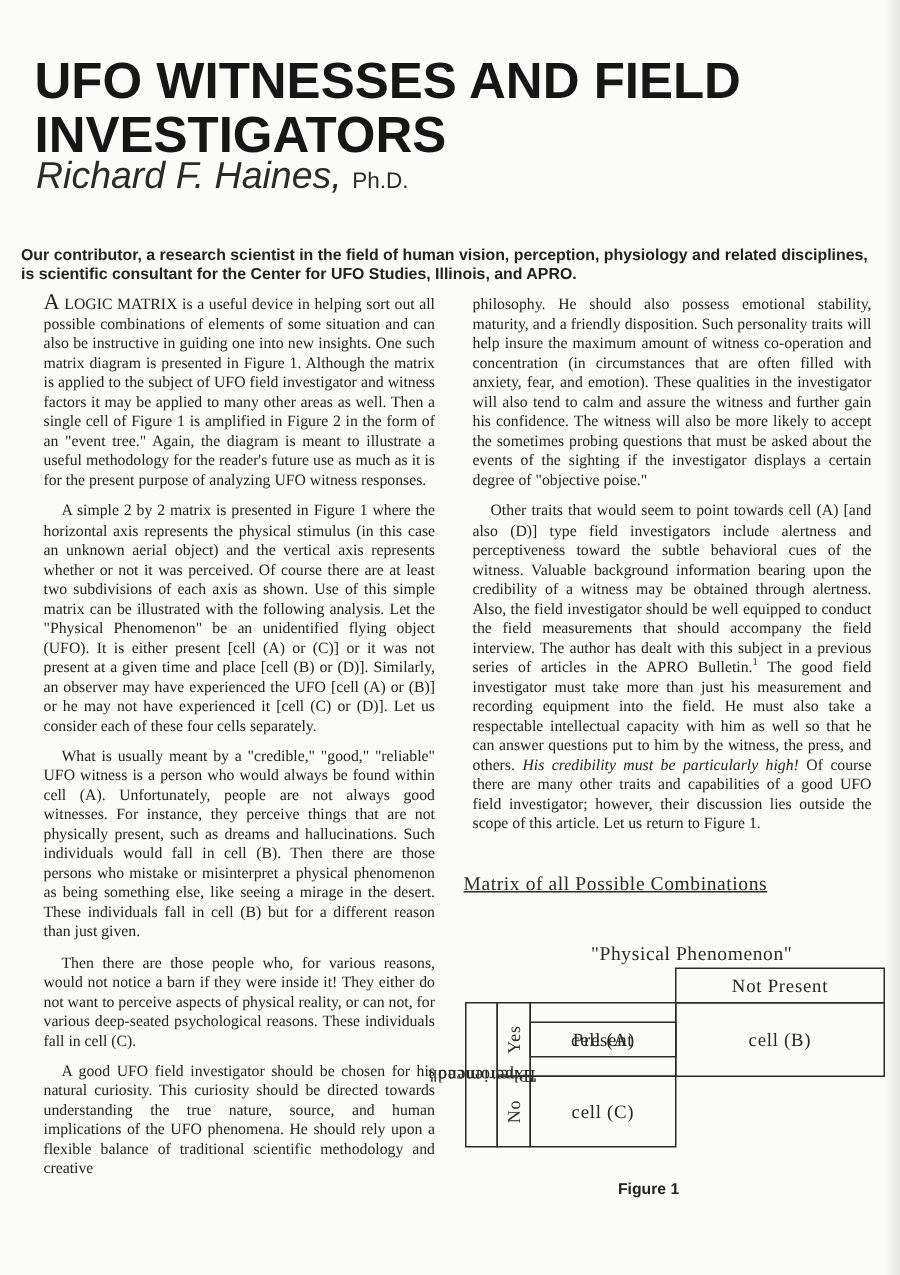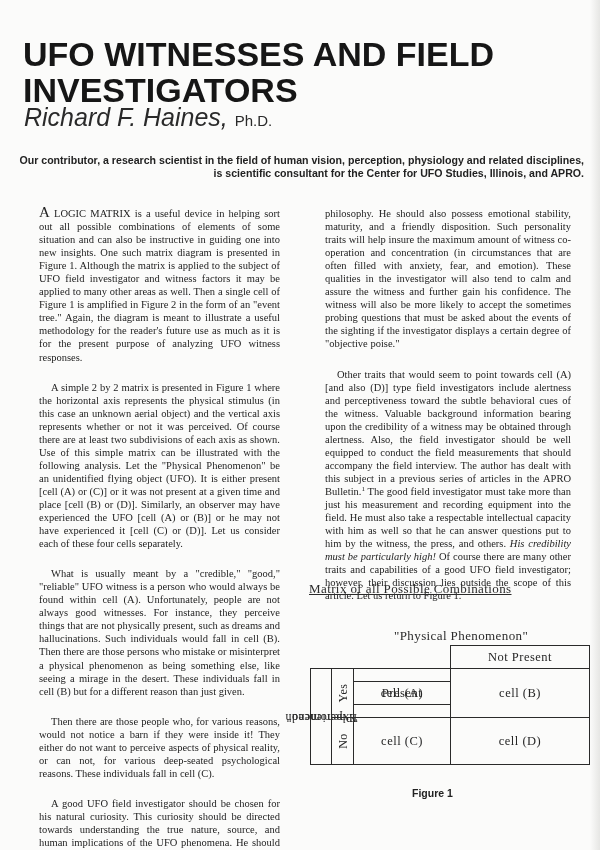--- a/index.html
+++ b/index.html
@@ -19,31 +19,31 @@
       font-weight: bold; font-size: 34px; line-height: 36px;
       color: #161616; letter-spacing: 0px; margin: 0;
     }
     .author {
       position: absolute; left: 24px; top: 103px;
       font-family: "Liberation Sans", sans-serif;
       font-style: italic; font-size: 25px; color: #2a2a2a; font-weight: normal;
     }
     .author .deg { font-style: normal; font-size: 15px; }
     .intro {
-      position: absolute; left: 14px; top: 154px; width: 570px;
+      position: absolute; left: 14px; top: 164px; width: 570px;
       font-family: "Liberation Sans", sans-serif;
-      font-weight: bold; font-size: 10.6px; line-height: 13px; color: #222; text-align: right;
+      font-weight: bold; font-size: 10.6px; line-height: 13px; color: #222;
     }
     .col {
       position: absolute; top: 190px; width: 275px;
       font-family: "Liberation Serif", serif;
       font-size: 10.5px; line-height: 13.05px; color: #232323;
       text-align: justify;
     }
-    .col p { margin: 17px; text-indent: 12px; }
+    .col p { margin: 7px; text-indent: 12px; }
     .col p.first { text-indent: 0; }
     .col-left { left: 22px; }
     .col-right { left: 308px; width: 280px; }
     .dropcap { font-size: 15px; line-height: 10px; }
     .col-right p.cont { text-indent: 0; }
     sup { font-size: 7px; line-height: 0; }
     .fig-heading {
       position: absolute; left: 309px; top: 581px;
       font-family: "Liberation Serif", serif; font-size: 13px; color: #2b2b2b;
       letter-spacing: 0.4px;
@@ -112,16 +112,15 @@
     <span>Yes</span>
   </div>
   <div class="vlabel" style="left:21px;top:72px;width:23px;height:48px;">
     <span>No</span>
   </div>
   <div class="cell" style="left:43px;top:0;width:98px;height:24px;margin-top:36px;">Present</div>
   <div class="cell" style="left:140px;top:0;width:140px;height:24px;">Not Present</div>
   <div class="cell" style="left:43px;top:23px;width:98px;height:50px;">cell (A)</div>
   <div class="cell" style="left:140px;top:23px;width:140px;height:50px;">cell (B)</div>
   <div class="cell" style="left:43px;top:72px;width:98px;height:48px;">cell (C)</div>
-  <div class="cell" style="left:140px;top:72px;width:140px;height:48px;">cell (D)</div>
 </div>
 
 <div class="fig-caption">Figure 1</div>
 
 </body></html>

